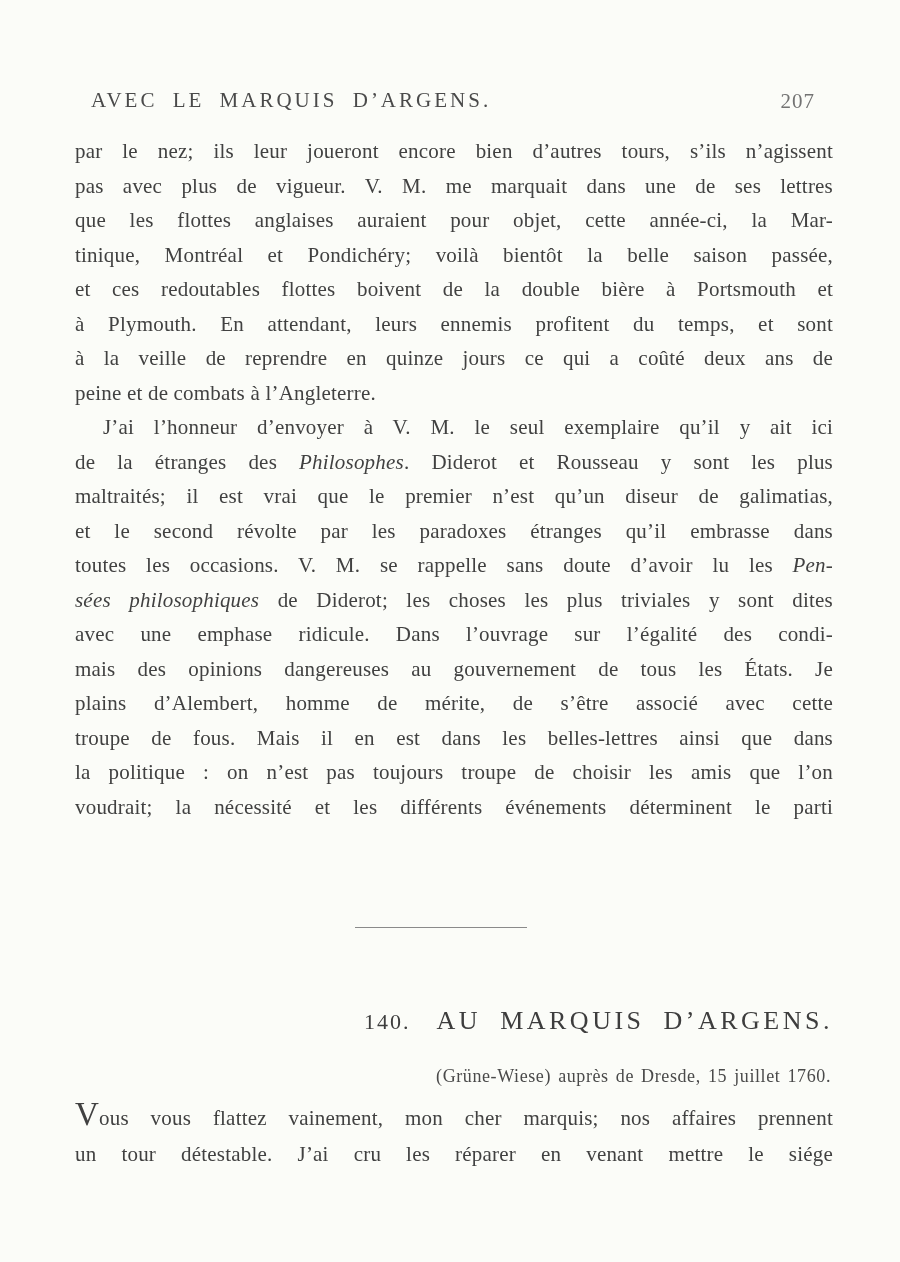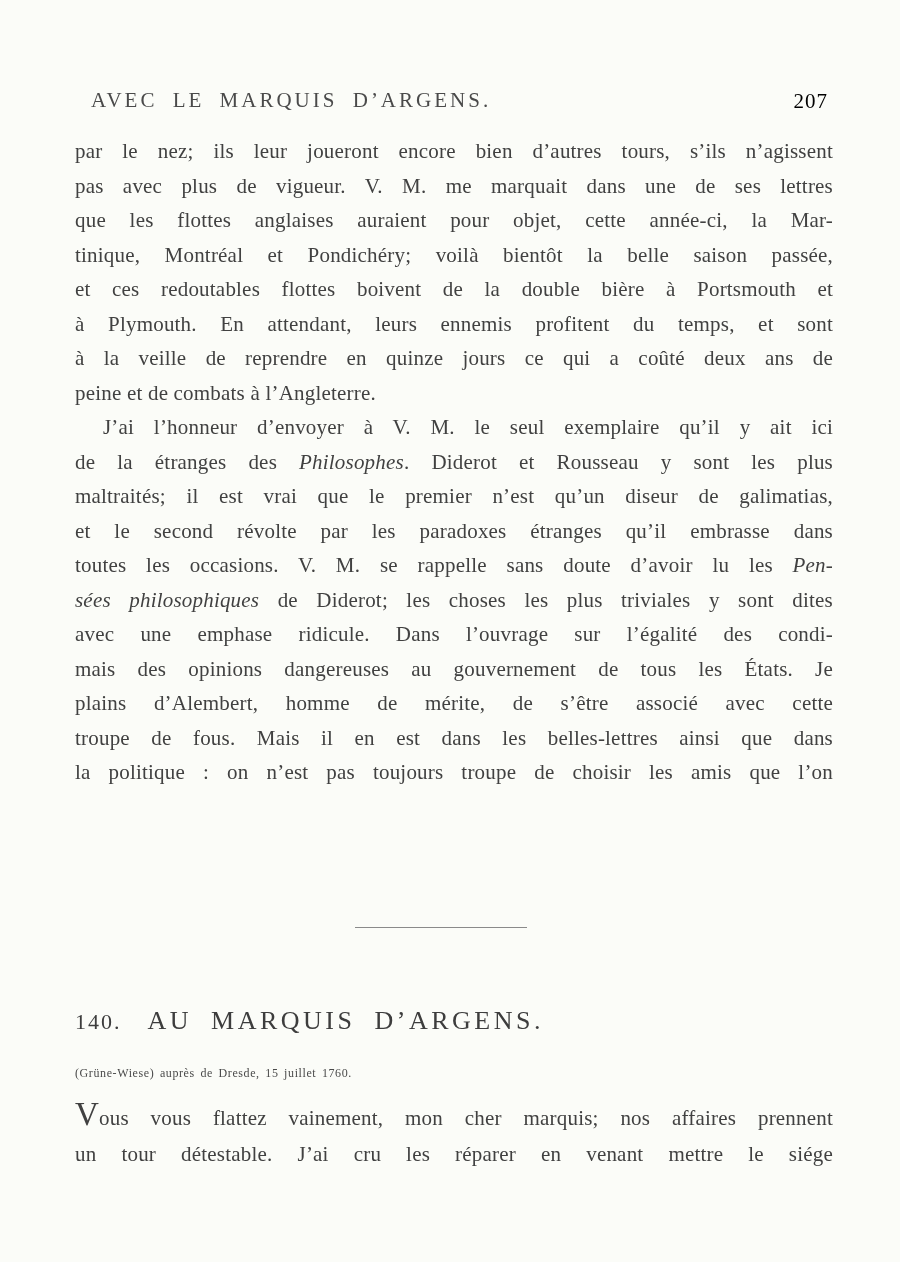--- a/index.html
+++ b/index.html
@@ -24,24 +24,24 @@
   }
   .running-head {
     position: absolute; left: 16px; right: 0;
     text-align: left;
     font-size: 21px;
     letter-spacing: 3px;
     word-spacing: 7px;
     color: #4a4a4a;
   }
   .page-number {
-    position: absolute; right: 5px; top: 1px;
+    position: absolute; right: 18px; top: 1px;
     font-size: 21px;
     letter-spacing: 1px;
-    color: #000000;
+    color: #737373;
   }
 
   
   .text-block {
     position: absolute;
     left: 75px; top: 134px; width: 758px;
     font-size: 21px;
     line-height: 34.5px;
     letter-spacing: 0.2px;
     color: var(--ink, #414141);
@@ -60,40 +60,41 @@
   .section-divider {
     position: absolute;
     left: 355px; top: 927px; width: 172px;
     border-top: 1.5px solid #8a8a8a;
   }
 
   
   .letter-heading {
     position: absolute;
     left: 75px; top: 1006px; width: 758px;
-    text-align: left;
+    text-align: right;
     color: #3d3d3d;
     white-space: nowrap;
   }
   .letter-number {
     font-size: 22px;
     letter-spacing: 2px;
     margin-right: 26px;
   }
   .letter-title {
     font-size: 26px;
     letter-spacing: 3.5px;
     word-spacing: 9px;
   }
 
   
   .dateline {
     position: absolute;
     left: 75px; top: 1066px; width: 758px;
-    font-size: 12px;
+    text-align: right;
+    font-size: 18px;
     letter-spacing: 0.6px;
     word-spacing: 2px;
     color: #4a4a4a;
     padding-right: 2px;
     box-sizing: border-box;
   }
 
   .letter-body {
     position: absolute;
     left: 75px; top: 1100px; width: 758px;
@@ -129,20 +130,21 @@
         <div class="line"><span>de la étranges des </span><span class="it">Philosophes</span><span>.  Diderot et Rousseau y sont les plus</span></div>
         <div class="line"><span>maltraités; il est vrai que le premier n’est qu’un diseur de galimatias,</span></div>
         <div class="line"><span>et le second révolte par les paradoxes étranges qu’il embrasse dans</span></div>
         <div class="line"><span>toutes les occasions.  V. M. se rappelle sans doute d’avoir lu les </span><span class="it">Pen-</span></div>
         <div class="line"><span class="it">sées philosophiques</span><span> de Diderot; les choses les plus triviales y sont dites</span></div>
         <div class="line"><span>avec une emphase ridicule.  Dans l’ouvrage sur l’égalité des condi-</span></div>
         <div class="line"><span>mais des opinions dangereuses au gouvernement de tous les États.  Je</span></div>
         <div class="line"><span>plains d’Alembert, homme de mérite, de s’être associé avec cette</span></div>
         <div class="line"><span>troupe de fous.  Mais il en est dans les belles-lettres ainsi que dans</span></div>
         <div class="line"><span>la politique : on n’est pas toujours troupe de choisir les amis que l’on</span></div>
+        <div class="line"><span>voudrait; la nécessité et les différents événements déterminent le parti</span></div>
       </div>
     </div>
 
   <div class="section-divider"></div>
 
   <div class="letter-heading">
     <span class="letter-number">140.</span><span class="letter-title">AU MARQUIS D’ARGENS.</span>
   </div>
 
   <div class="dateline">(Grüne-Wiese) auprès de Dresde, 15 juillet 1760.</div>

